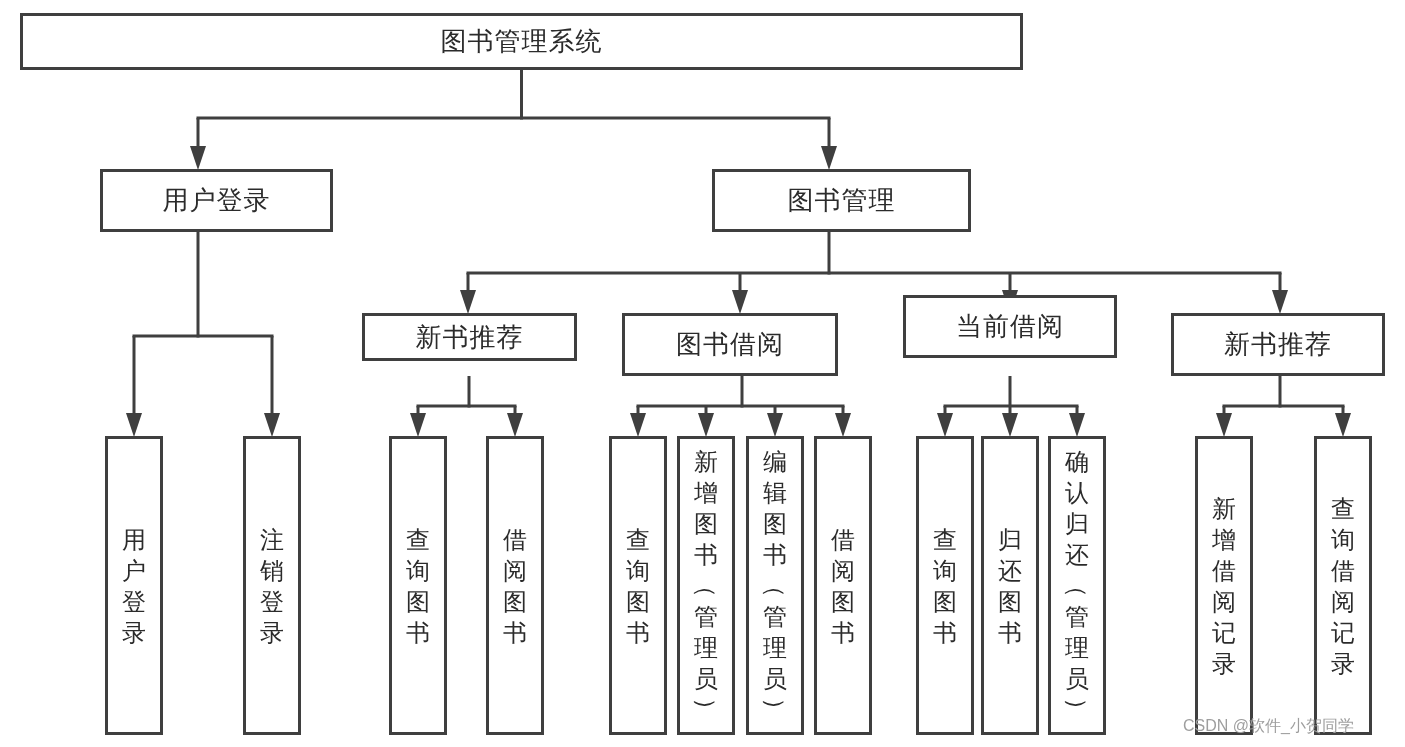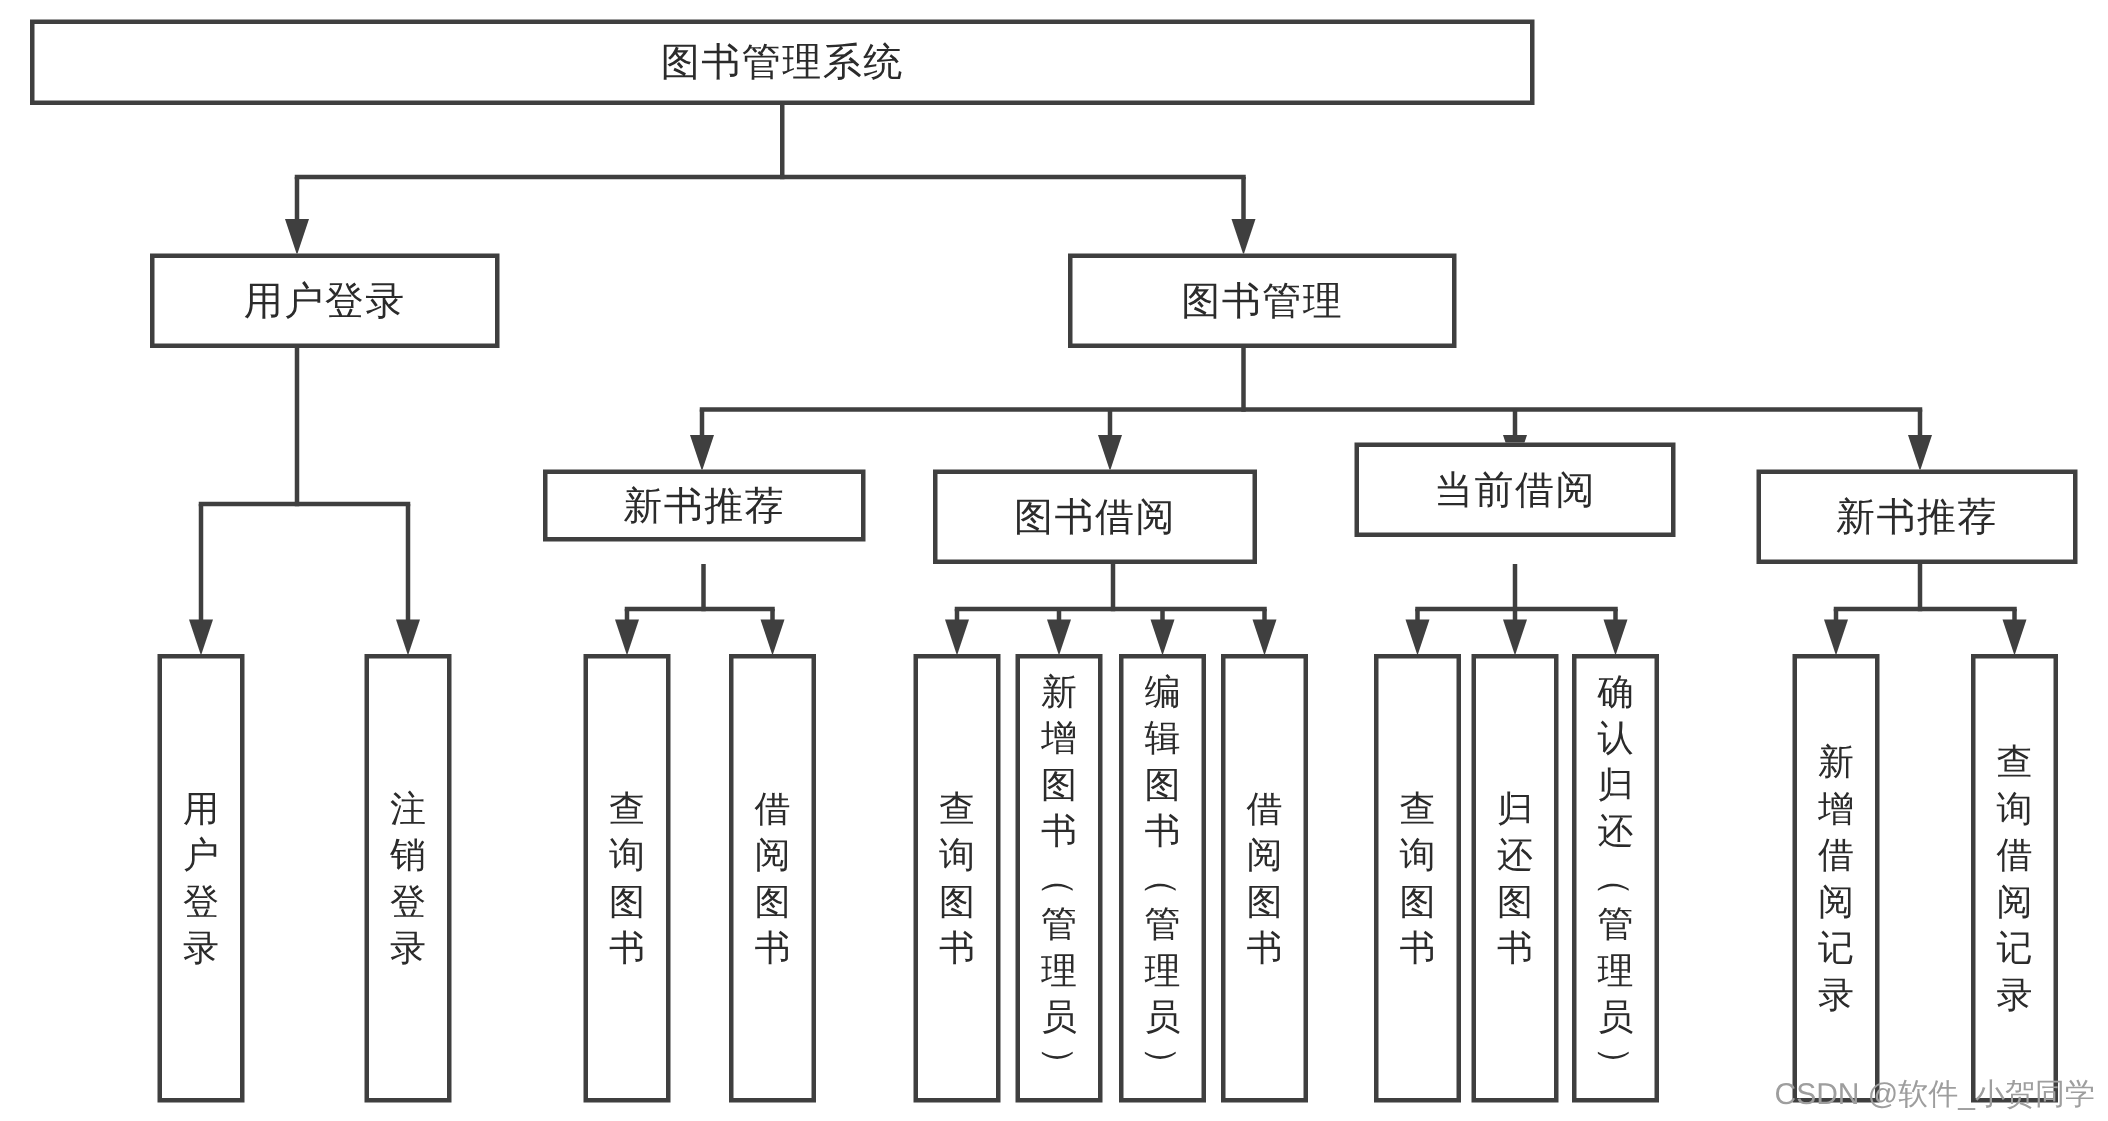--- a/index.html
+++ b/index.html
@@ -26,21 +26,21 @@
   }
   .vlabel{
     display:flex;flex-direction:column;align-items:center;justify-content:center;
     height:100%;width:100%;
     font-size:24px;line-height:31px;color:var(--text,#2b2b2b);
   }
   .vlabel span{display:block;height:31px;text-align:center;}
   .vlabel span.rot{transform:rotate(90deg);}
   .watermark{
     position:absolute;left:1183px;top:716px;
-    font-size:20px;color:var(--watermark,#9e9e9e);
+    font-size:16px;color:var(--watermark,#9e9e9e);
     z-index:5;white-space:nowrap;
   }
 </style>
 </head>
 <body>
 
 <div class="stage">
 
   <svg class="edges" width="1405" height="747">
 

